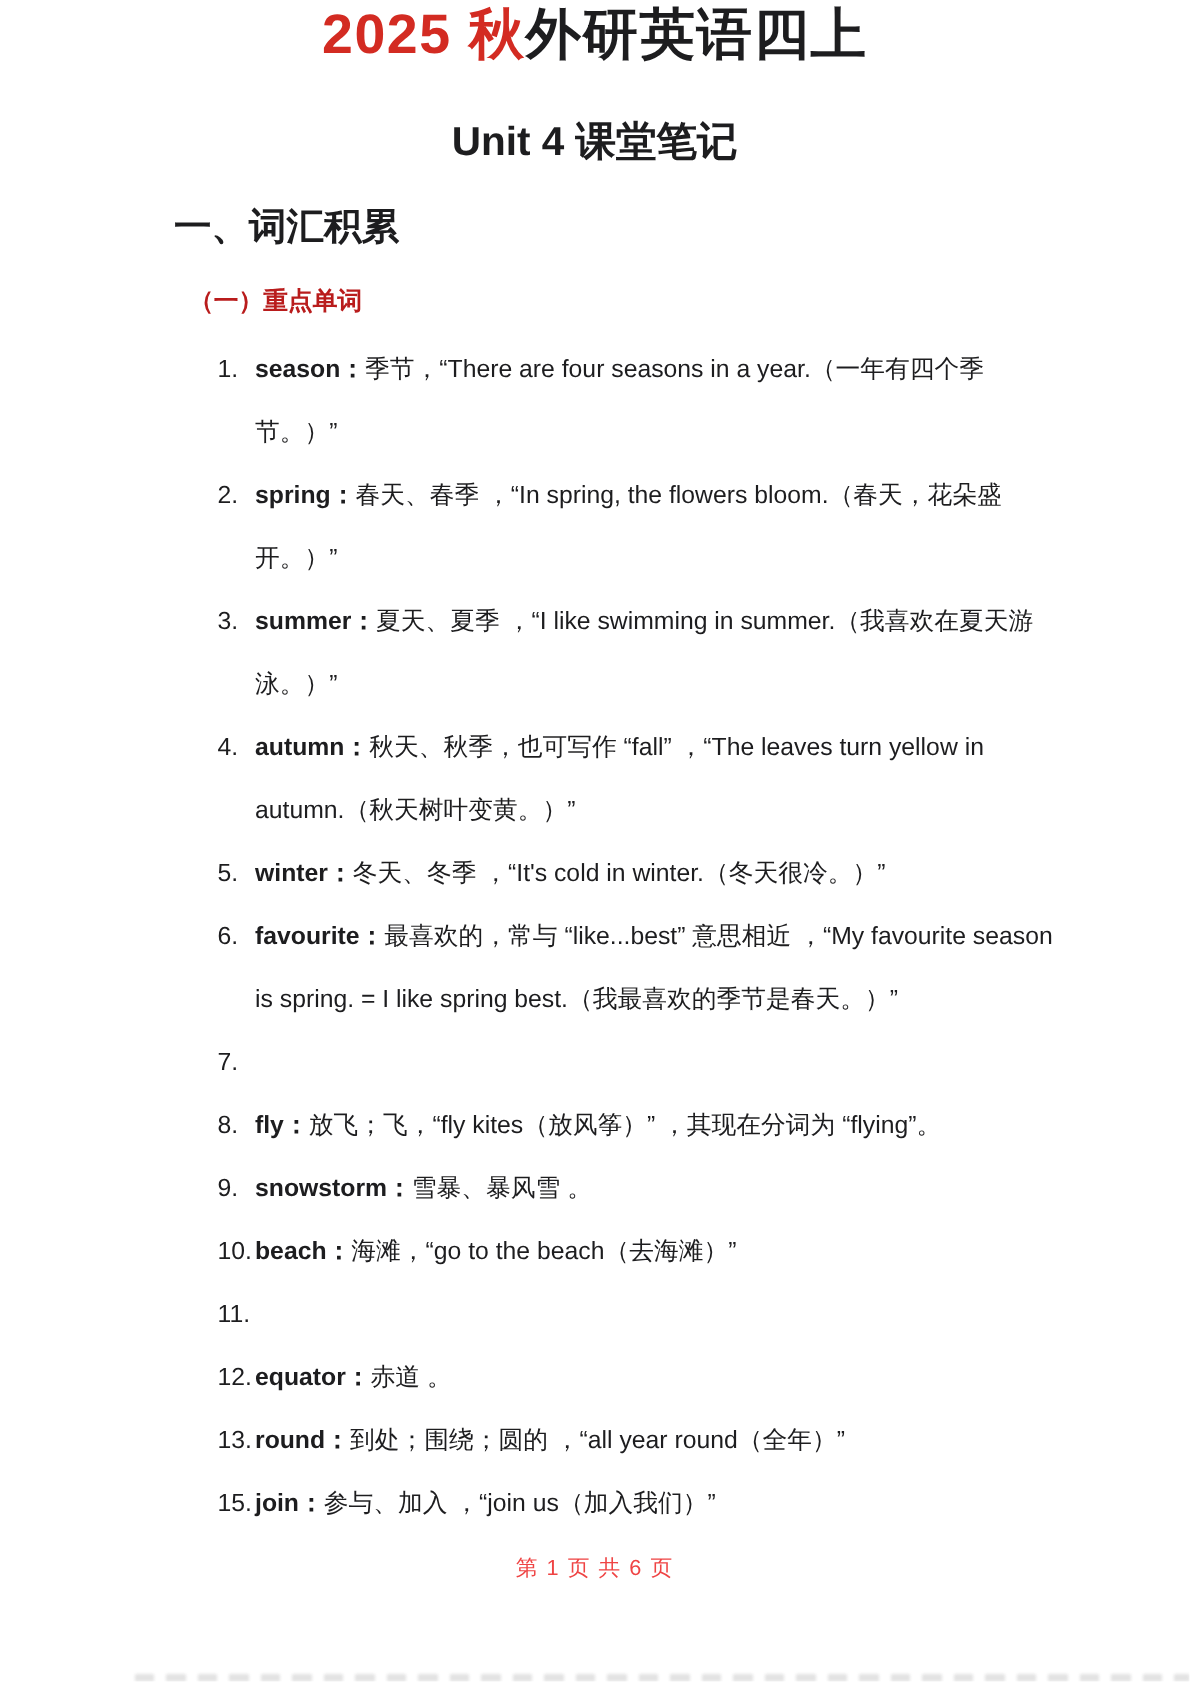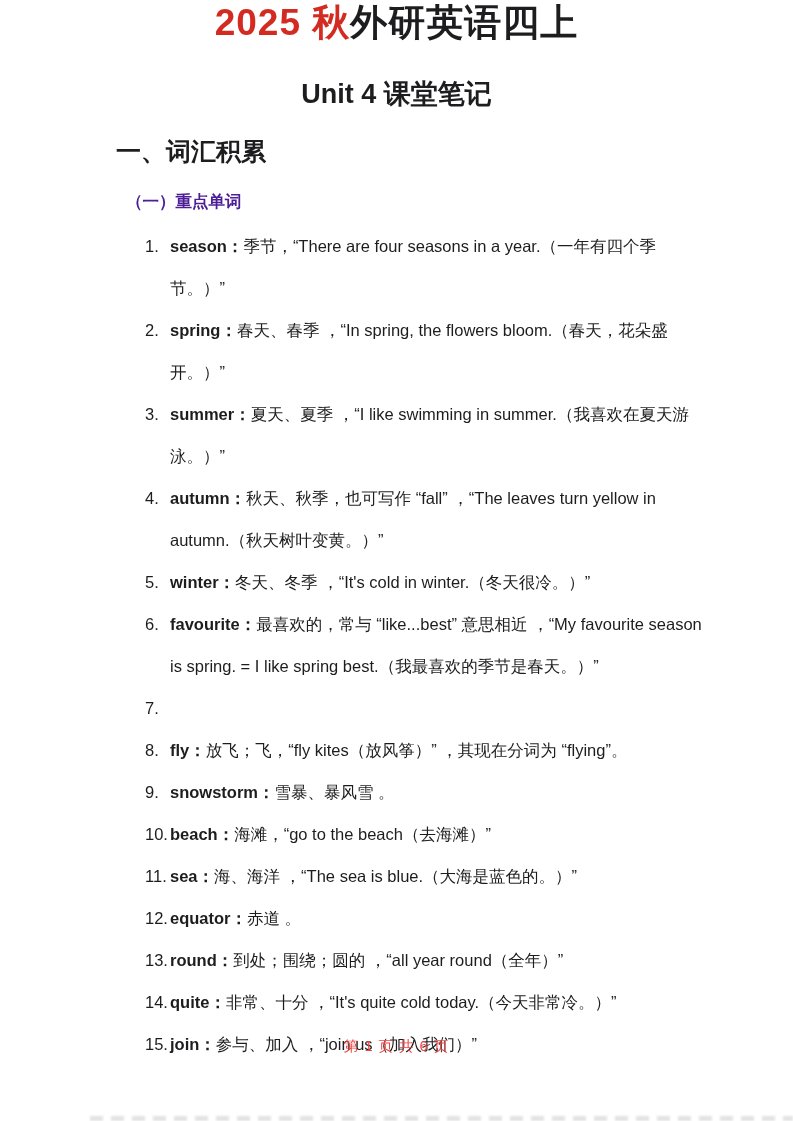--- a/index.html
+++ b/index.html
@@ -30,21 +30,21 @@
     margin: 24px 0 0 116px;
     font-size: 25px;
     font-weight: 700;
     line-height: 30px;
   }
   .subsection-heading {
     margin: 24px 0 0 126px;
     font-size: 16.5px;
     font-weight: 700;
     line-height: 22px;
-    color: #4c1d95;
+    color: #b91c1c;
   }
   .vocab-list {
     margin: 13px 85px 0 145px;
     font-size: 16.5px;
     line-height: 42px;
   }
   .vocab-item { display: flex; align-items: flex-start; }
   .vocab-item .num { min-width: 25px; flex-shrink: 0; }
   .vocab-item .word { font-weight: 700; }
   .page-footer {
@@ -128,37 +128,32 @@
     <span class="body"><b class="word">snowstorm：</b><span class="rest">雪暴、暴风雪 。</span></span>
   </div>
 
   <div class="vocab-item">
     <span class="num">10.</span>
     <span class="body"><b class="word">beach：</b><span class="rest">海滩，“go to the beach（去海滩）”</span></span>
   </div>
 
   <div class="vocab-item">
     <span class="num">11.</span>
-    <span class="body"><b class="word">sea：</b><span class="rest">海、海洋 ，“The sea is blue.（大海是蓝色的。）”</span></span>
   </div>
 
   <div class="vocab-item">
     <span class="num">12.</span>
     <span class="body"><b class="word">equator：</b><span class="rest">赤道 。</span></span>
   </div>
 
   <div class="vocab-item">
     <span class="num">13.</span>
     <span class="body"><b class="word">round：</b><span class="rest">到处；围绕；圆的 ，“all year round（全年）”</span></span>
   </div>
 
-  <div class="vocab-item">
-    <span class="num">14.</span>
-    <span class="body"><b class="word">quite：</b><span class="rest">非常、十分 ，“It's quite cold today.（今天非常冷。）”</span></span>
-  </div>
 
   <div class="vocab-item">
     <span class="num">15.</span>
     <span class="body"><b class="word">join：</b><span class="rest">参与、加入 ，“join us（加入我们）”</span></span>
   </div>
 </div>
 
 <div class="page-footer">第 1 页 共 6 页</div>
 
 <div class="bottom-edge-artifact"></div>

